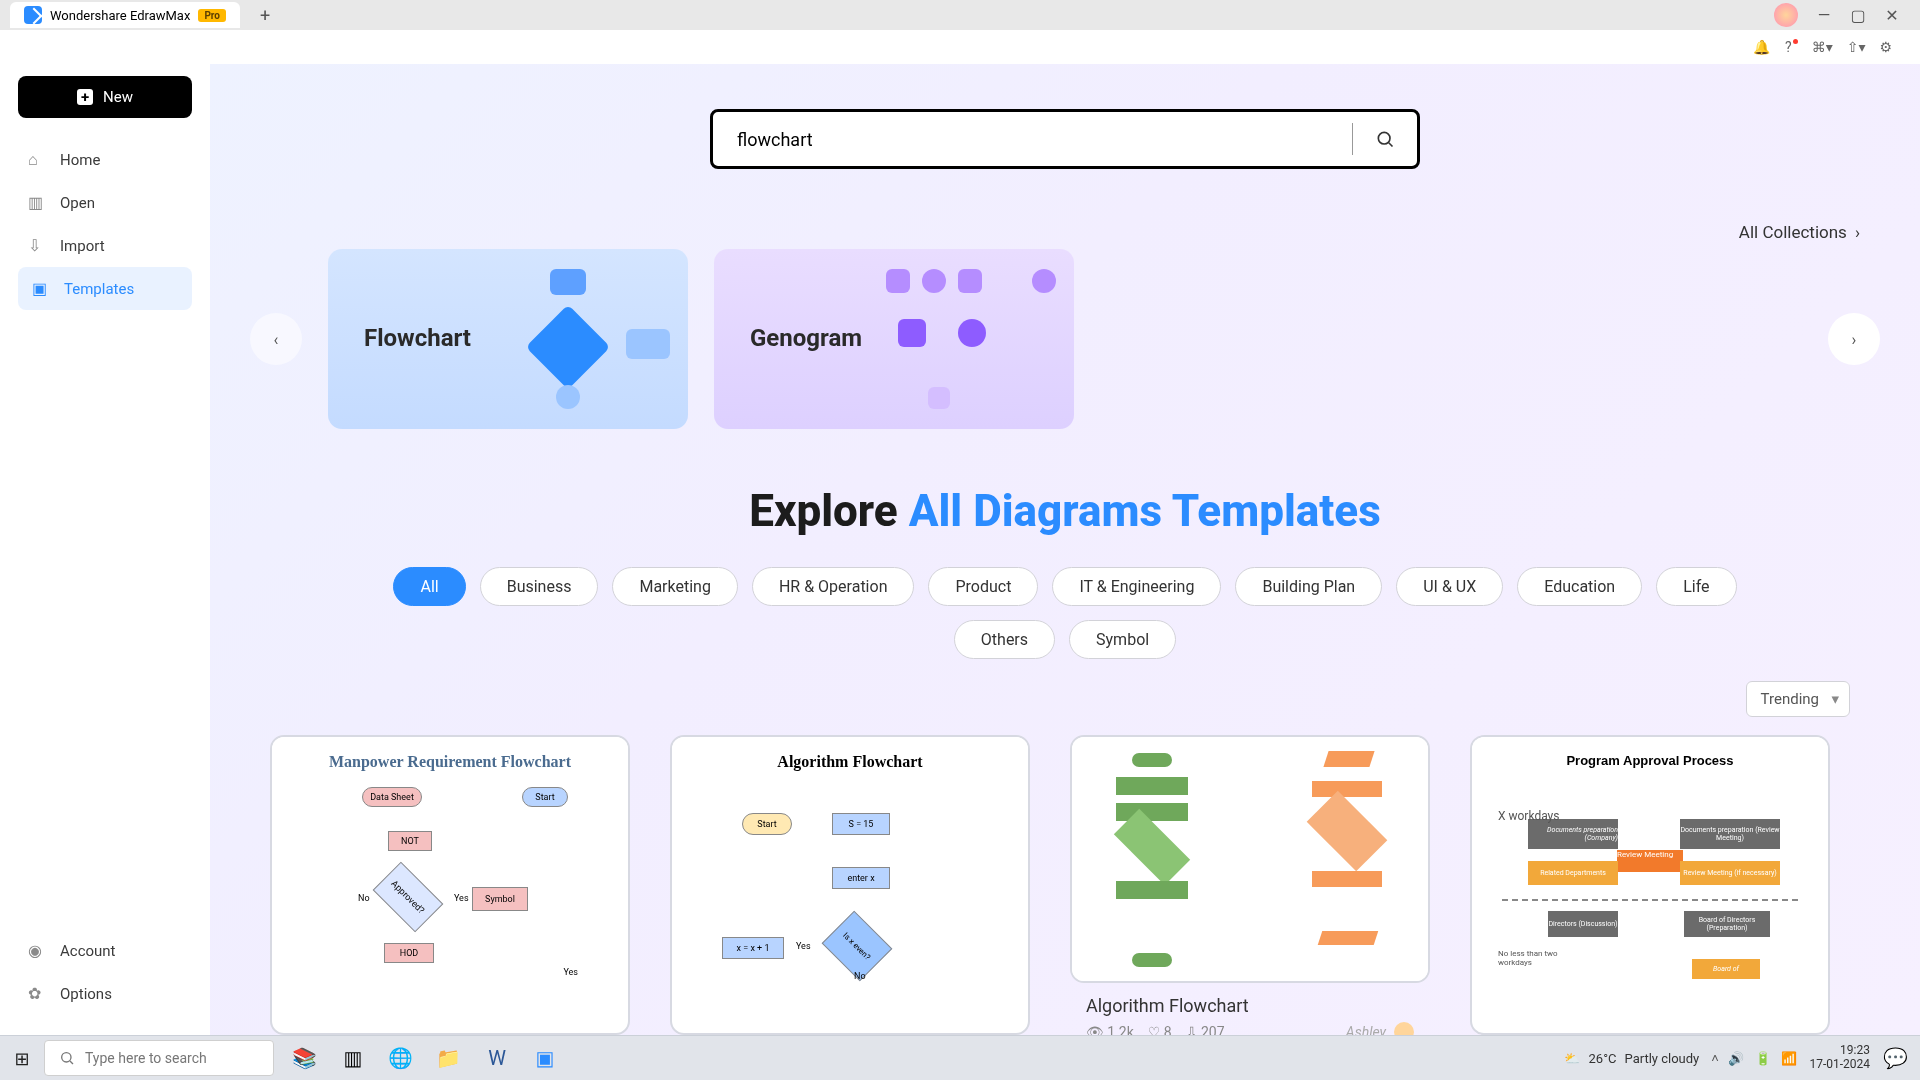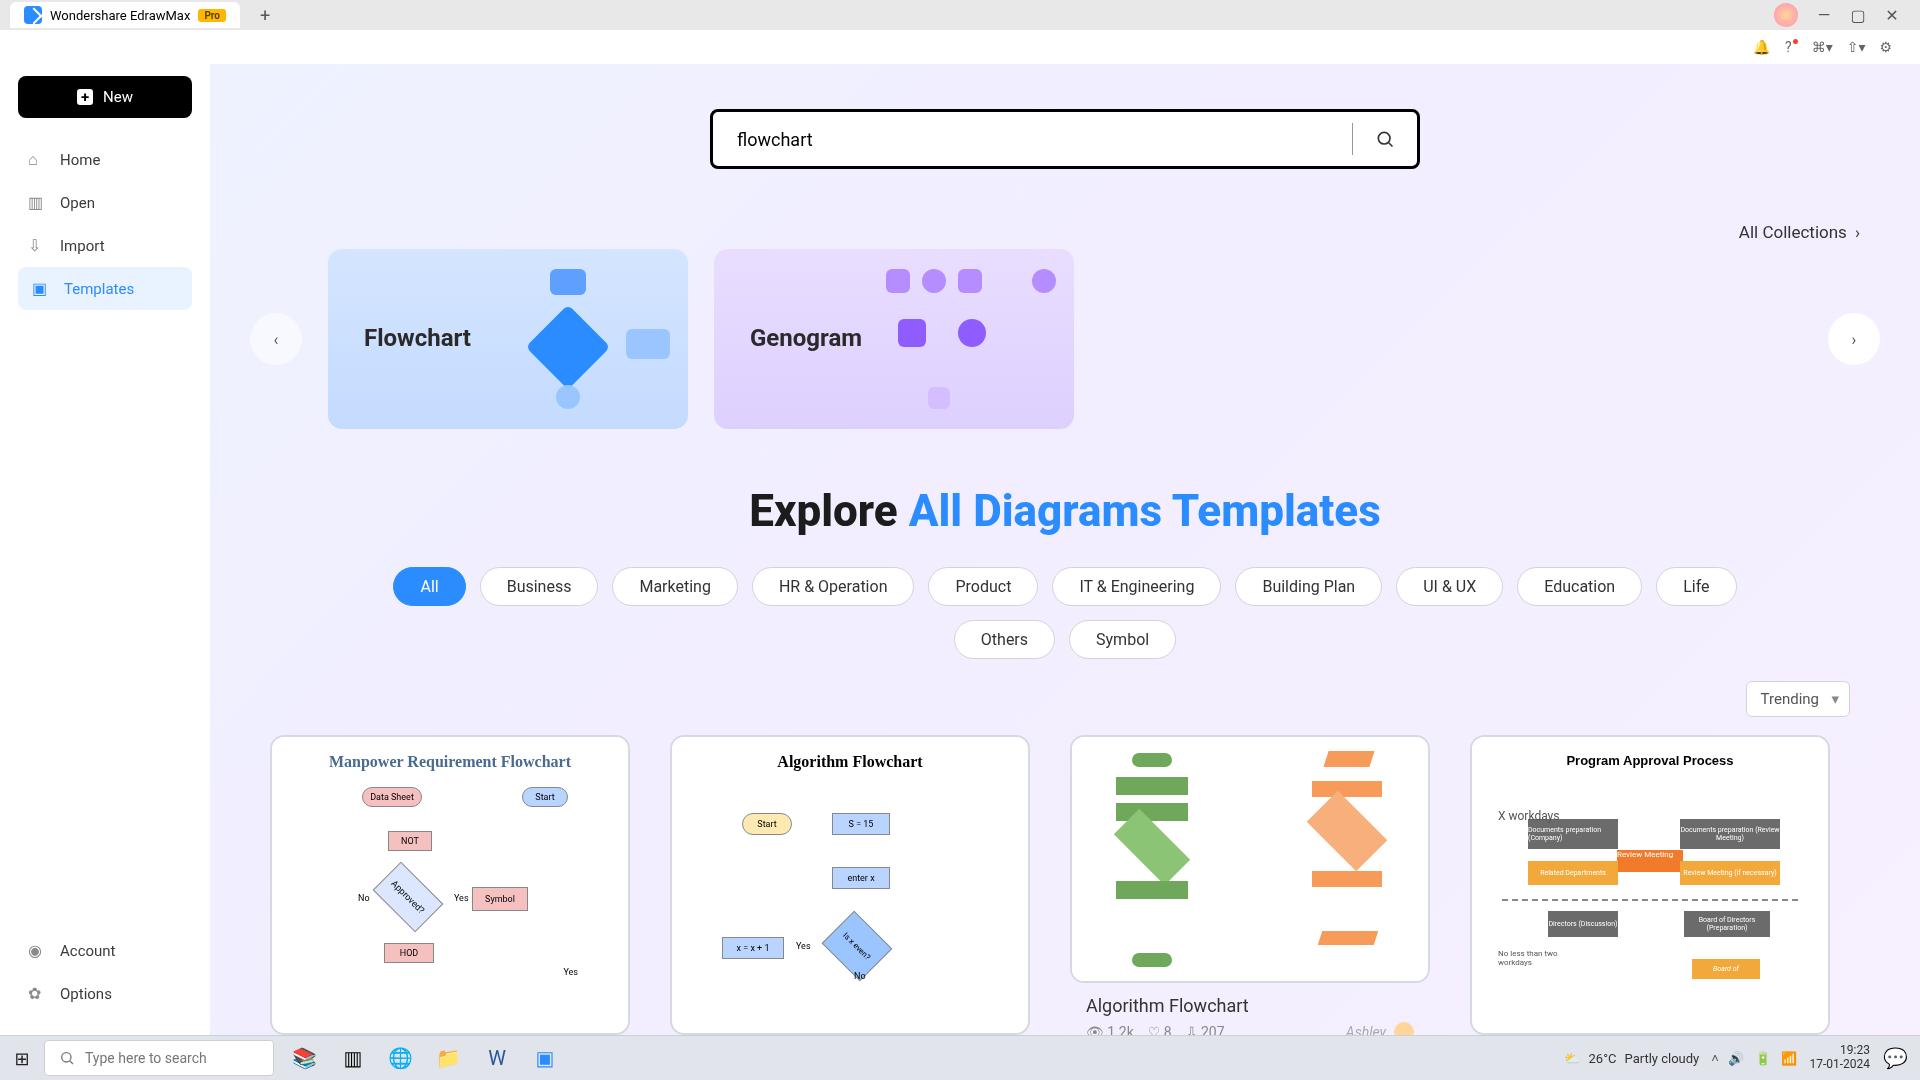--- a/index.html
+++ b/index.html
@@ -291,21 +291,21 @@
               <span class="av"></span>
             </span>
         </div>
       </div>
 
       <div class="tmpl-card" style="height:300px;">
         <div class="tmpl-img">
           <div class="tmpl-title-inner" style="font-family:sans-serif;font-size:13px;">Program Approval Process</div>
           <div class="mini
 -shape" style="left:150px;top:40px;width:66px;height:22px;background:#f27a2b;border:none;color:#fff;font-size:8px;">Review Meeting</div>
-          <div class="mini-shape" style="left:56px;top:82px;width:90px;height:30px;background:#6b6b6b;border:none;color:#fff;font-size:7px;text-align:left;">Documents preparation (Company)</div>
+          <div class="mini-shape" style="left:56px;top:82px;width:90px;height:30px;background:#6b6b6b;border:none;color:#fff;font-size:7px;text-align:right;font-style:italic;">Documents preparation (Company)</div>
           <div class="mini-shape" style="right:48px;top:82px;width:100px;height:30px;background:#6b6b6b;border:none;color:#fff;font-size:7px;text-align:center;">Documents preparation (Review Meeting)</div>
           <div class="mini-shape" style="left:56px;top:124px;width:90px;height:24px;background:#f2a83a;border:none;color:#fff;font-size:7px;text-align:center;">Related Departments</div>
           <div class="mini-shape" style="right:48px;top:124px;width:100px;height:24px;background:#f2a83a;border:none;color:#fff;font-size:7px;text-align:center;">Review Meeting (if necessary)</div>
           <div style="position:absolute;left:30px;right:30px;top:162px;border-top:2px dashed #888;"></div>
           <div class="mini-shape" style="left:76px;top:174px;width:70px;height:26px;background:#6b6b6b;border:none;color:#fff;font-size:7px;text-align:center;">Directors (Discussion)</div>
           <div class="mini-shape" style="right:58px;top:174px;width:86px;height:26px;background:#6b6b6b;border:none;color:#fff;font-size:7px;text-align:center;">Board of Directors (Preparation)</div>
           <div style="position:absolute;left:26px;top:72px;font-size:12px;color:#555;">X workdays</div>
           <div style="position:absolute;left:26px;bottom:18px;font-size:8px;color:#555;width:60px;">No less than two workdays</div>
           <div class="mini-shape" style="right:68px;bottom:6px;width:68px;height:20px;background:#f2a83a;border:none;color:#fff;font-size:7px;text-align:center;font-style:italic;">Board of</div>
         </div>

